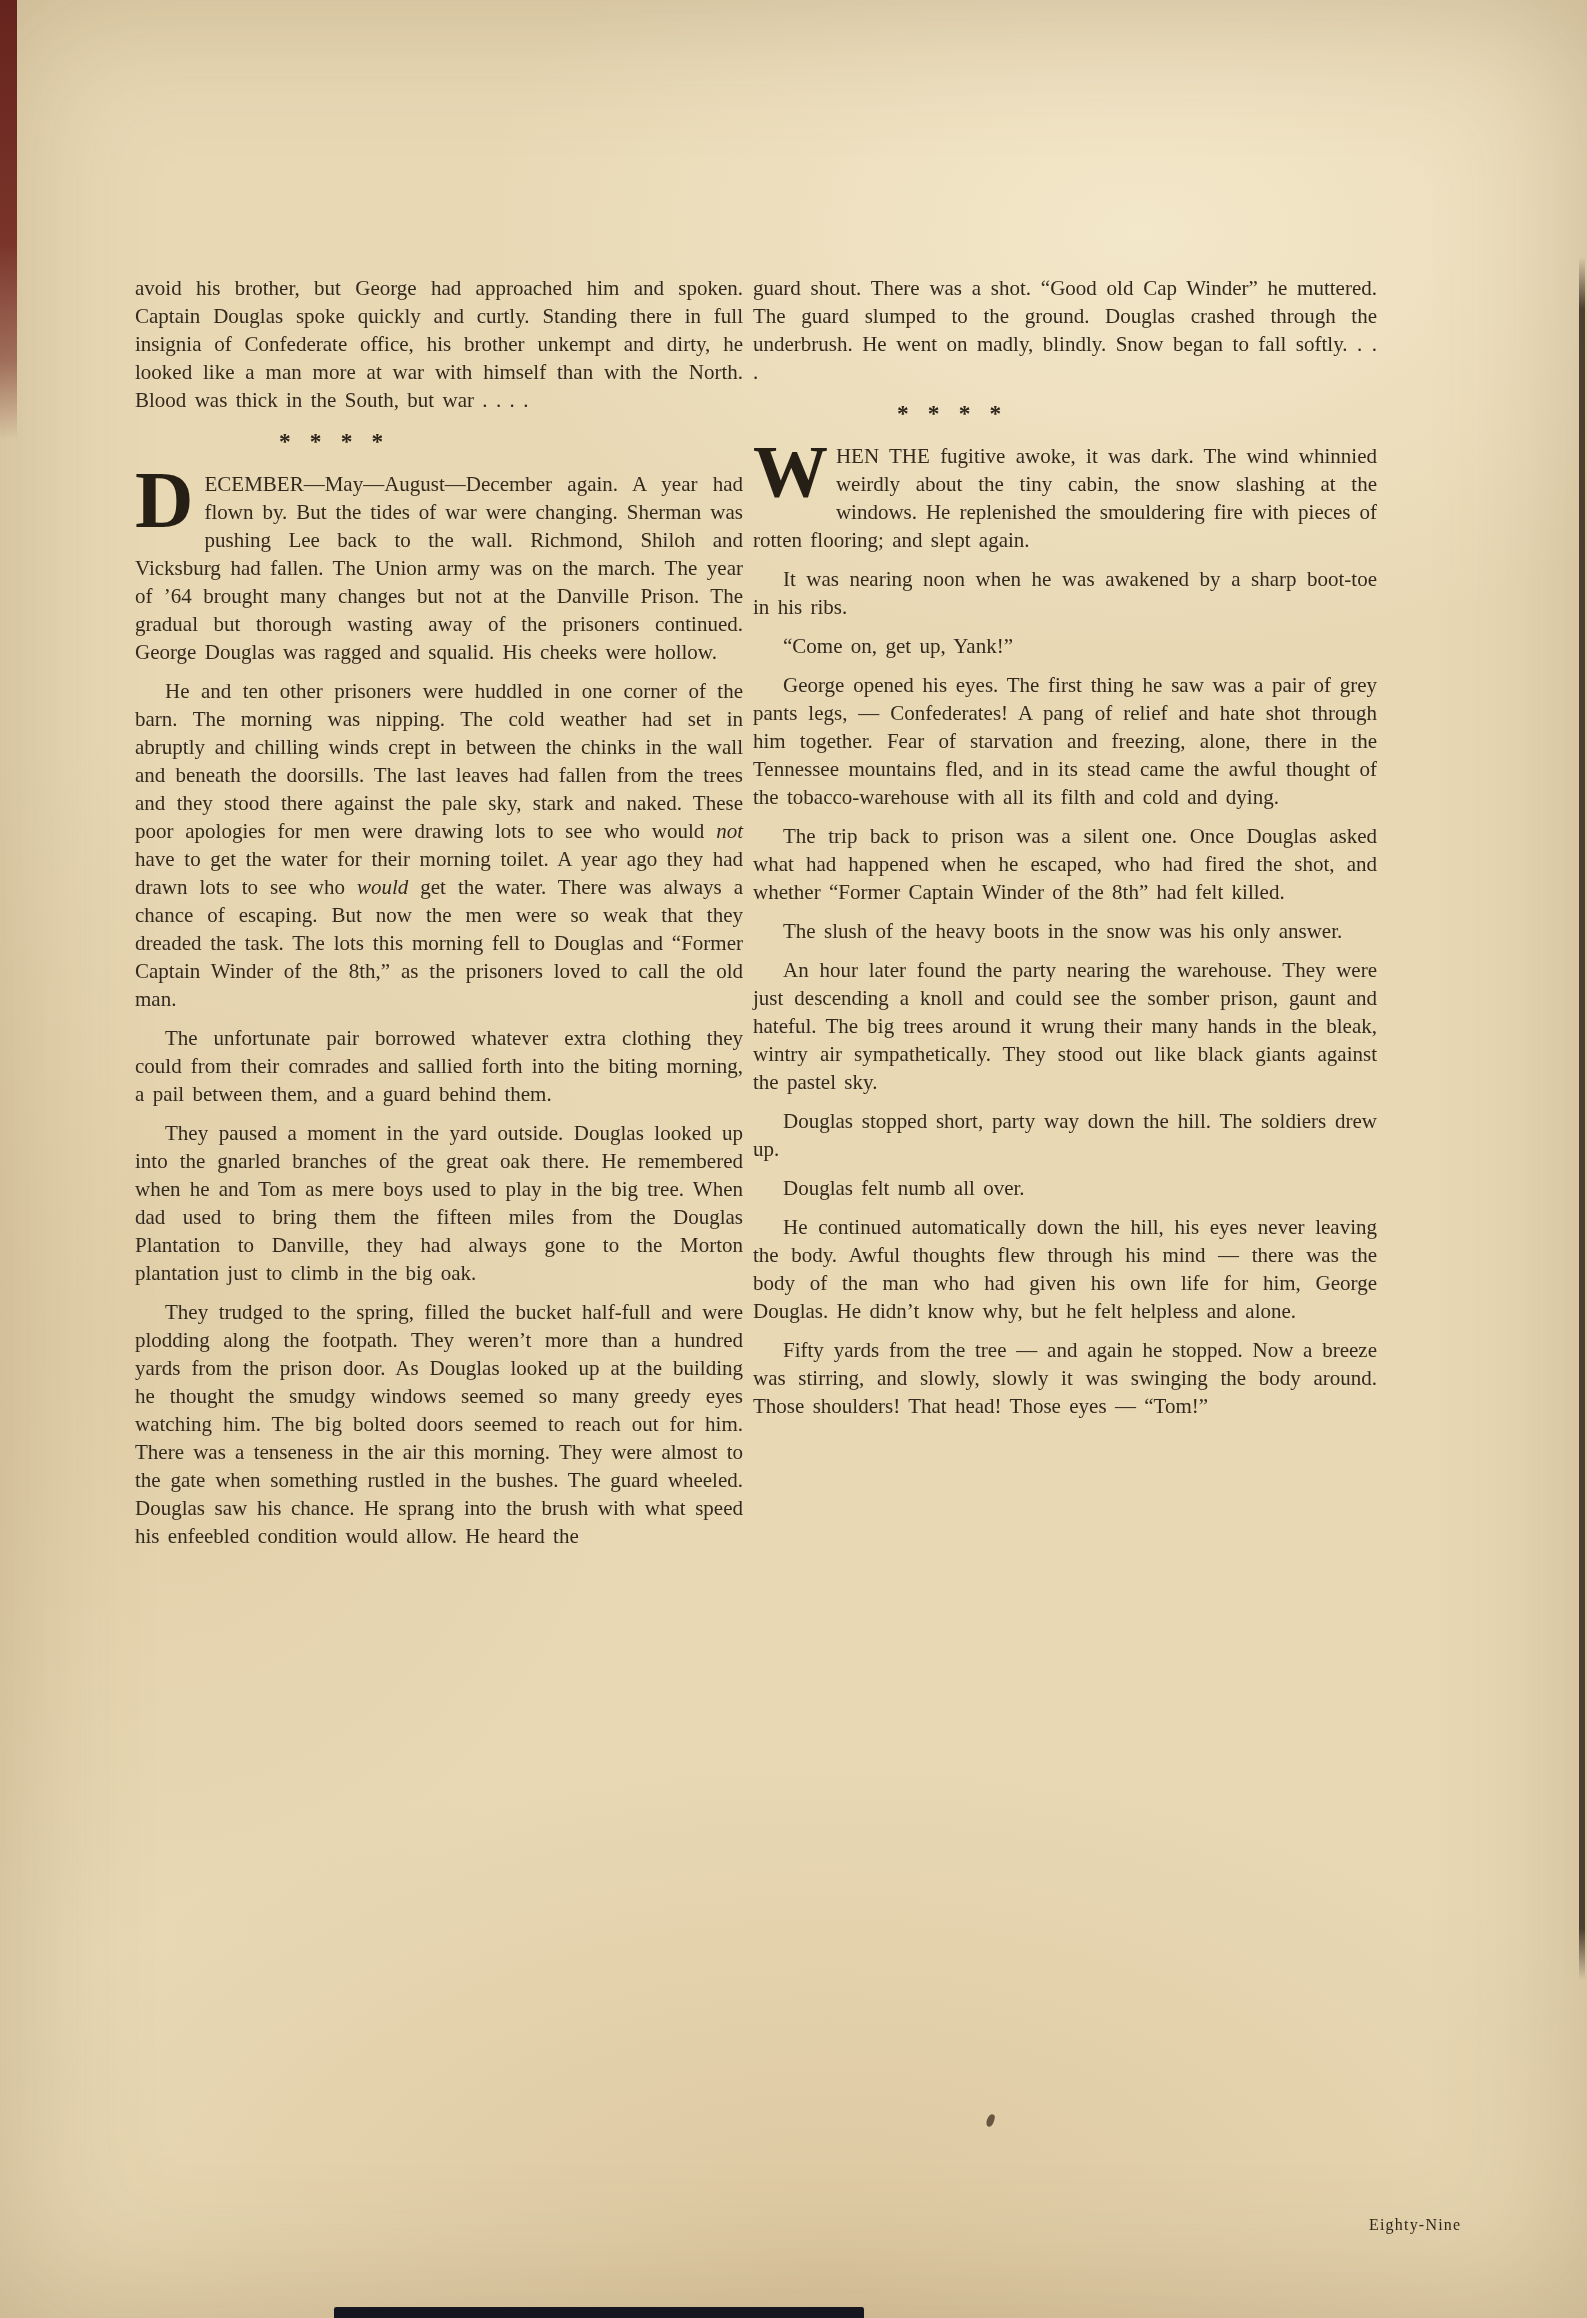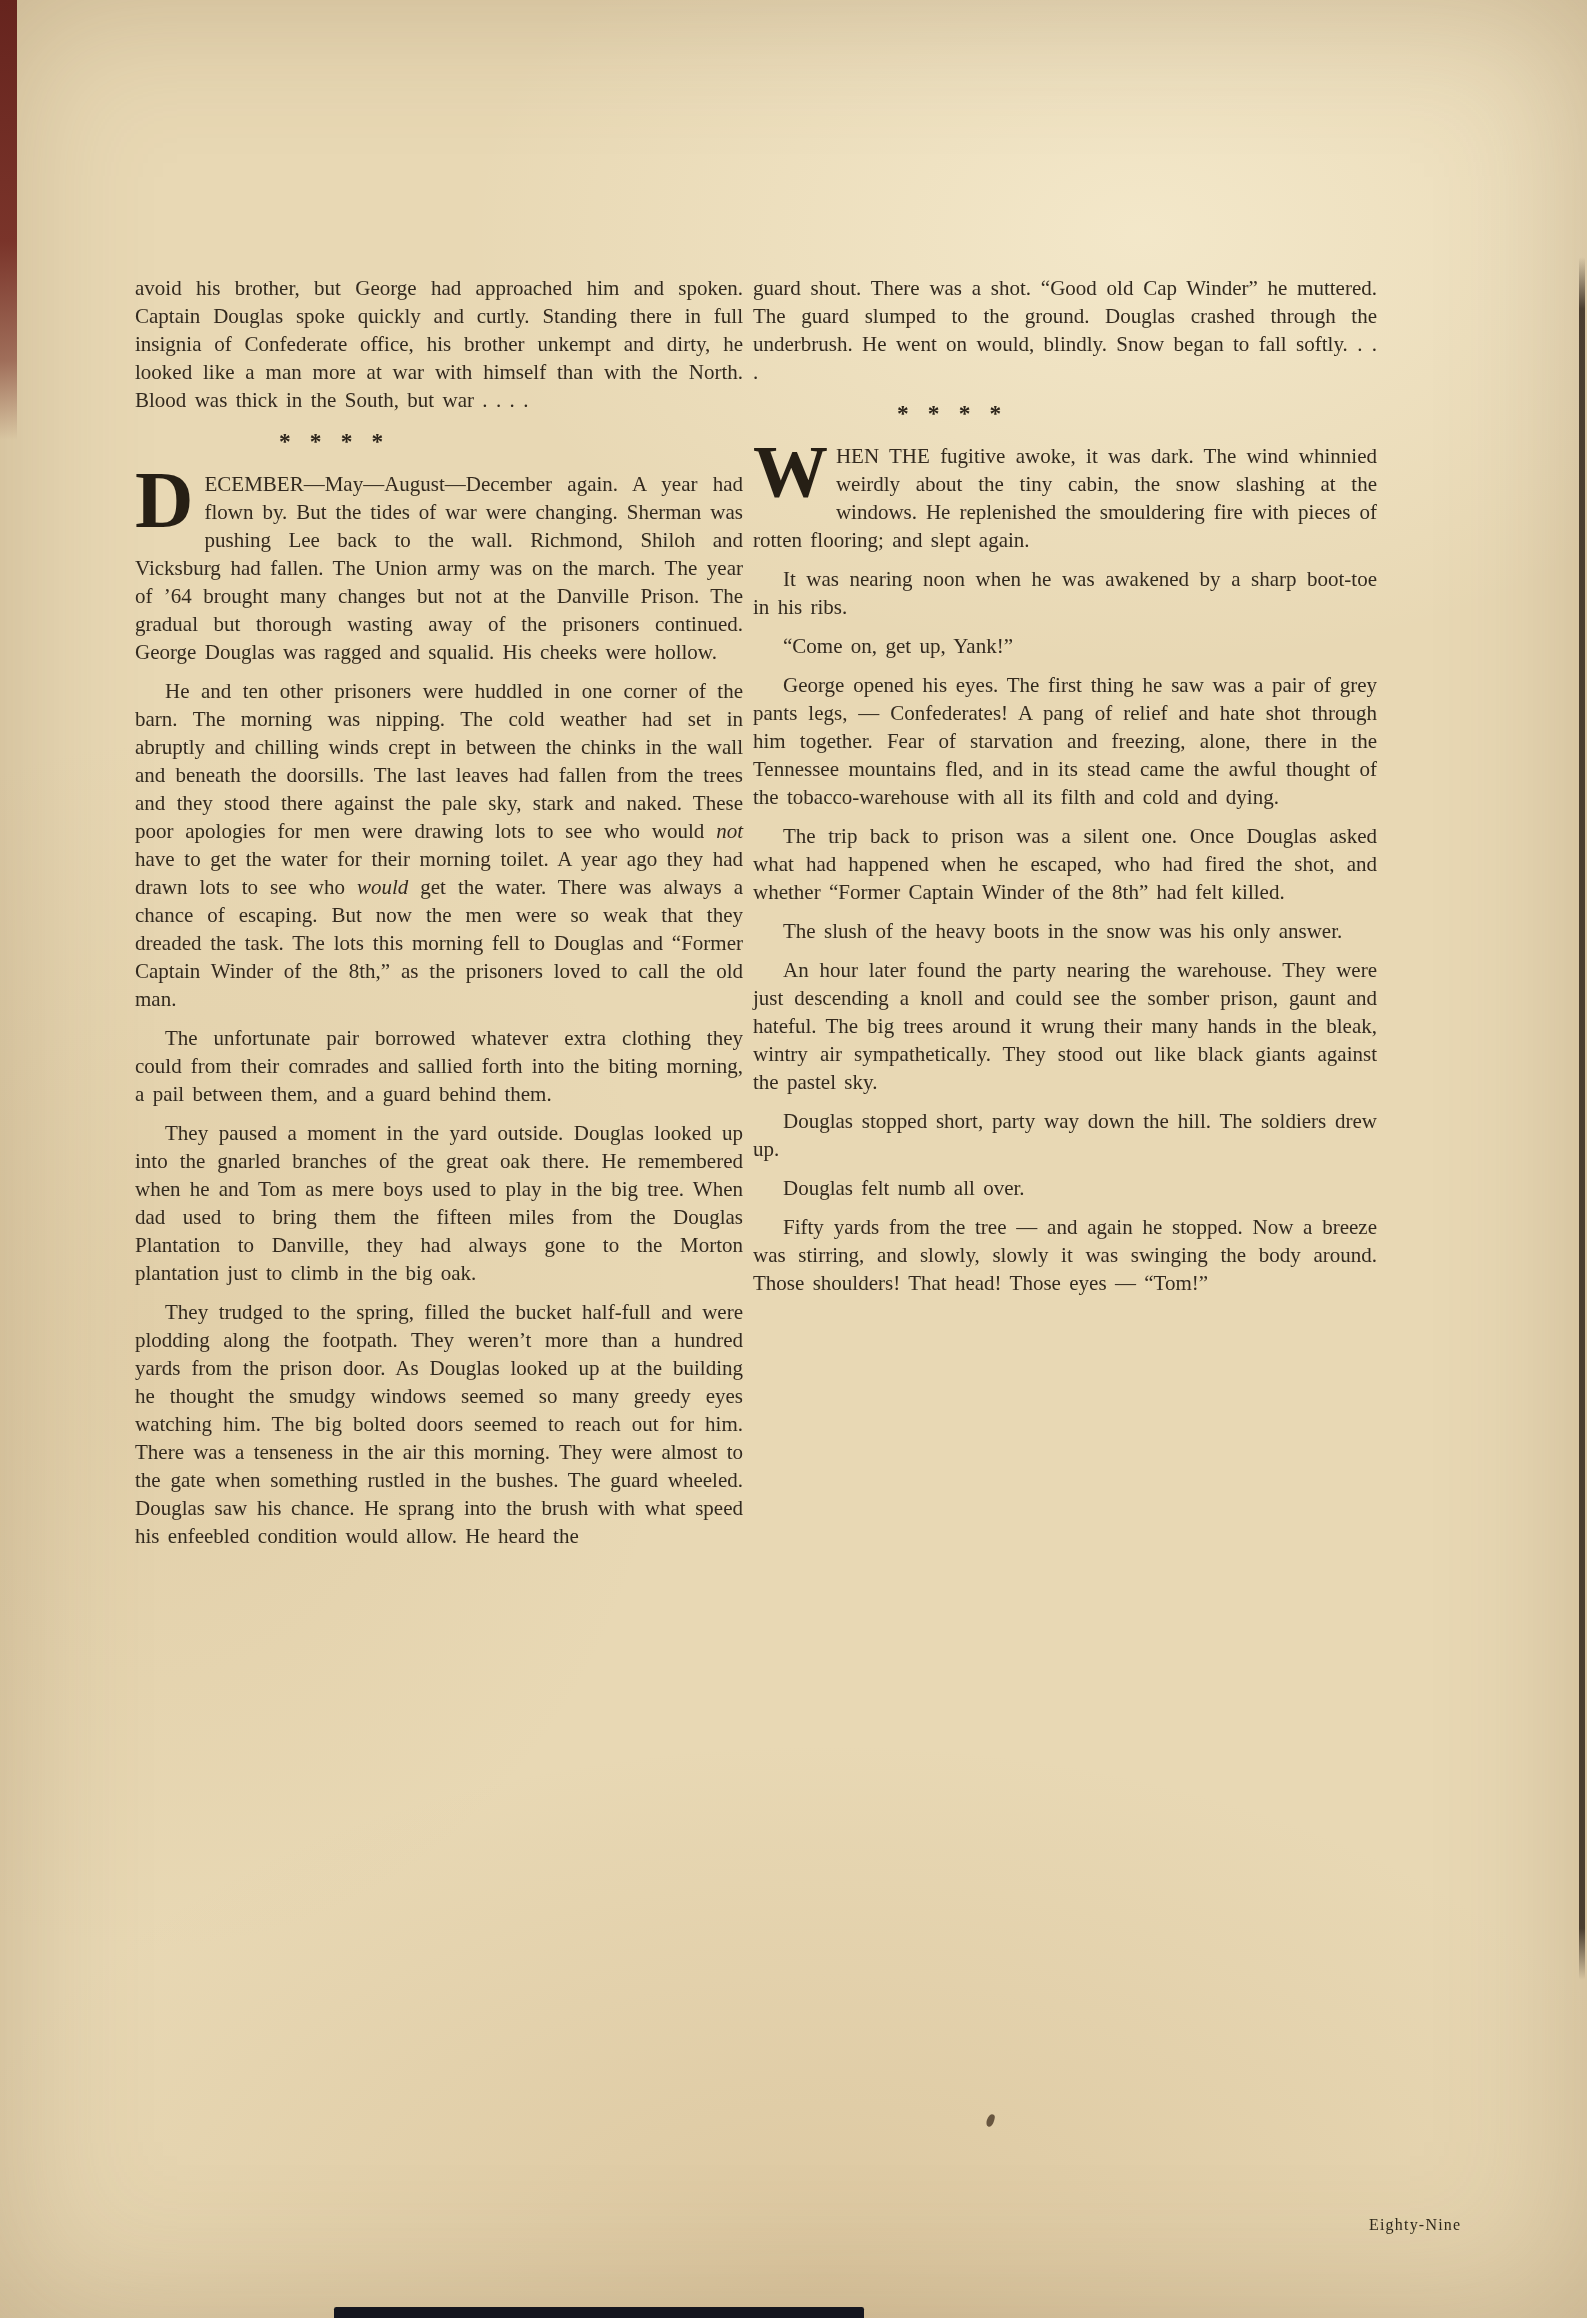--- a/index.html
+++ b/index.html
@@ -76,30 +76,31 @@
     <p class="cont">avoid his brother, but George had approached him and spoken. Captain Douglas spoke quickly and curtly. Standing there in full insignia of Confederate office, his brother unkempt and dirty, he looked like a man more at war with himself than with the North. Blood was thick in the South, but war . . . .</p>
     <div class="separator">* * * *</div>
     <p class="cont"><span class="dropcap">D</span><span>ECEMBER—May—August—December again. A year had flown by. But the tides of war were changing. Sherman was pushing Lee back to the wall. Richmond, Shiloh and Vicksburg had fallen. The Union army was on the march. The year of ’64 brought many changes but not at the Danville Prison. The gradual but thorough wasting away of the prisoners continued. George Douglas was ragged and squalid. His cheeks were hollow.</span></p>
     <p><span>He and ten other prisoners were huddled in one corner of the barn. The morning was nipping. The cold weather had set in abruptly and chilling winds crept in between the chinks in the wall and beneath the doorsills. The last leaves had fallen from the trees and they stood there against the pale sky, stark and naked. These poor apologies for men were drawing lots to see who would </span><em>not</em><span> have to get the water for their morning toilet. A year ago they had drawn lots to see who </span><em>would</em><span> get the water. There was always a chance of escaping. But now the men were so weak that they dreaded the task. The lots this morning fell to Douglas and “Former Captain Winder of the 8th,” as the prisoners loved to call the old man.</span></p>
     <p>The unfortunate pair borrowed whatever extra clothing they could from their comrades and sallied forth into the biting morning, a pail between them, and a guard behind them.</p>
     <p>They paused a moment in the yard outside. Douglas looked up into the gnarled branches of the great oak there. He remembered when he and Tom as mere boys used to play in the big tree. When dad used to bring them the fifteen miles from the Douglas Plantation to Danville, they had always gone to the Morton plantation just to climb in the big oak.</p>
     <p>They trudged to the spring, filled the bucket half-full and were plodding along the footpath. They weren’t more than a hundred yards from the prison door. As Douglas looked up at the building he thought the smudgy windows seemed so many greedy eyes watching him. The big bolted doors seemed to reach out for him. There was a tenseness in the air this morning. They were almost to the gate when something rustled in the bushes. The guard wheeled. Douglas saw his chance. He sprang into the brush with what speed his enfeebled condition would allow. He heard the</p>
   </section>
 
   <section class="col col-right">
-    <p class="cont">guard shout. There was a shot. “Good old Cap Winder” he muttered. The guard slumped to the ground. Douglas crashed through the underbrush. He went on would, blindly. Snow began to fall softly. . . .</p>
+    <p class="cont">guard shout. There was a shot. “Good old Cap Winder” he muttered. The guard slumped to the ground. Douglas crashed through the underbrush. He went on madly, blindly. Snow began to fall softly. . . .</p>
     <div class="separator">* * * *</div>
     <p class="cont"><span class="dropcap dropcap-w">W</span><span>HEN THE fugitive awoke, it was dark. The wind whinnied weirdly about the tiny cabin, the snow slashing at the windows. He replenished the smouldering fire with pieces of rotten flooring; and slept again.</span></p>
     <p>It was nearing noon when he was awakened by a sharp boot-toe in his ribs.</p>
     <p>“Come on, get up, Yank!”</p>
     <p>George opened his eyes. The first thing he saw was a pair of grey pants legs, — Confederates! A pang of relief and hate shot through him together. Fear of starvation and freezing, alone, there in the Tennessee mountains fled, and in its stead came the awful thought of the tobacco-warehouse with all its filth and cold and dying.</p>
     <p>The trip back to prison was a silent one. Once Douglas asked what had happened when he escaped, who had fired the shot, and whether “Former Captain Winder of the 8th” had felt killed.</p>
     <p>The slush of the heavy boots in the snow was his only answer.</p>
     <p>An hour later found the party nearing the warehouse. They were just descending a knoll and could see the somber prison, gaunt and hateful. The big trees around it wrung their many hands in the bleak, wintry air sympathetically. They stood out like black giants against the pastel sky.</p>
     <p>Douglas stopped short, party way down the hill. The soldiers drew up.</p>
     <p>Douglas felt numb all over.</p>
+    <p>He continued automatically down the hill, his eyes never leaving the body. Awful thoughts flew through his mind — there was the body of the man who had given his own life for him, George Douglas. He didn’t know why, but he felt helpless and alone.</p>
     <p>Fifty yards from the tree — and again he stopped. Now a breeze was stirring, and slowly, slowly it was swinging the body around. Those shoulders! That head! Those eyes — “Tom!”</p>
   </section>
 
   <div class="page-number">Eighty-Nine</div>
 
 </div>
 
 
 </body></html>

